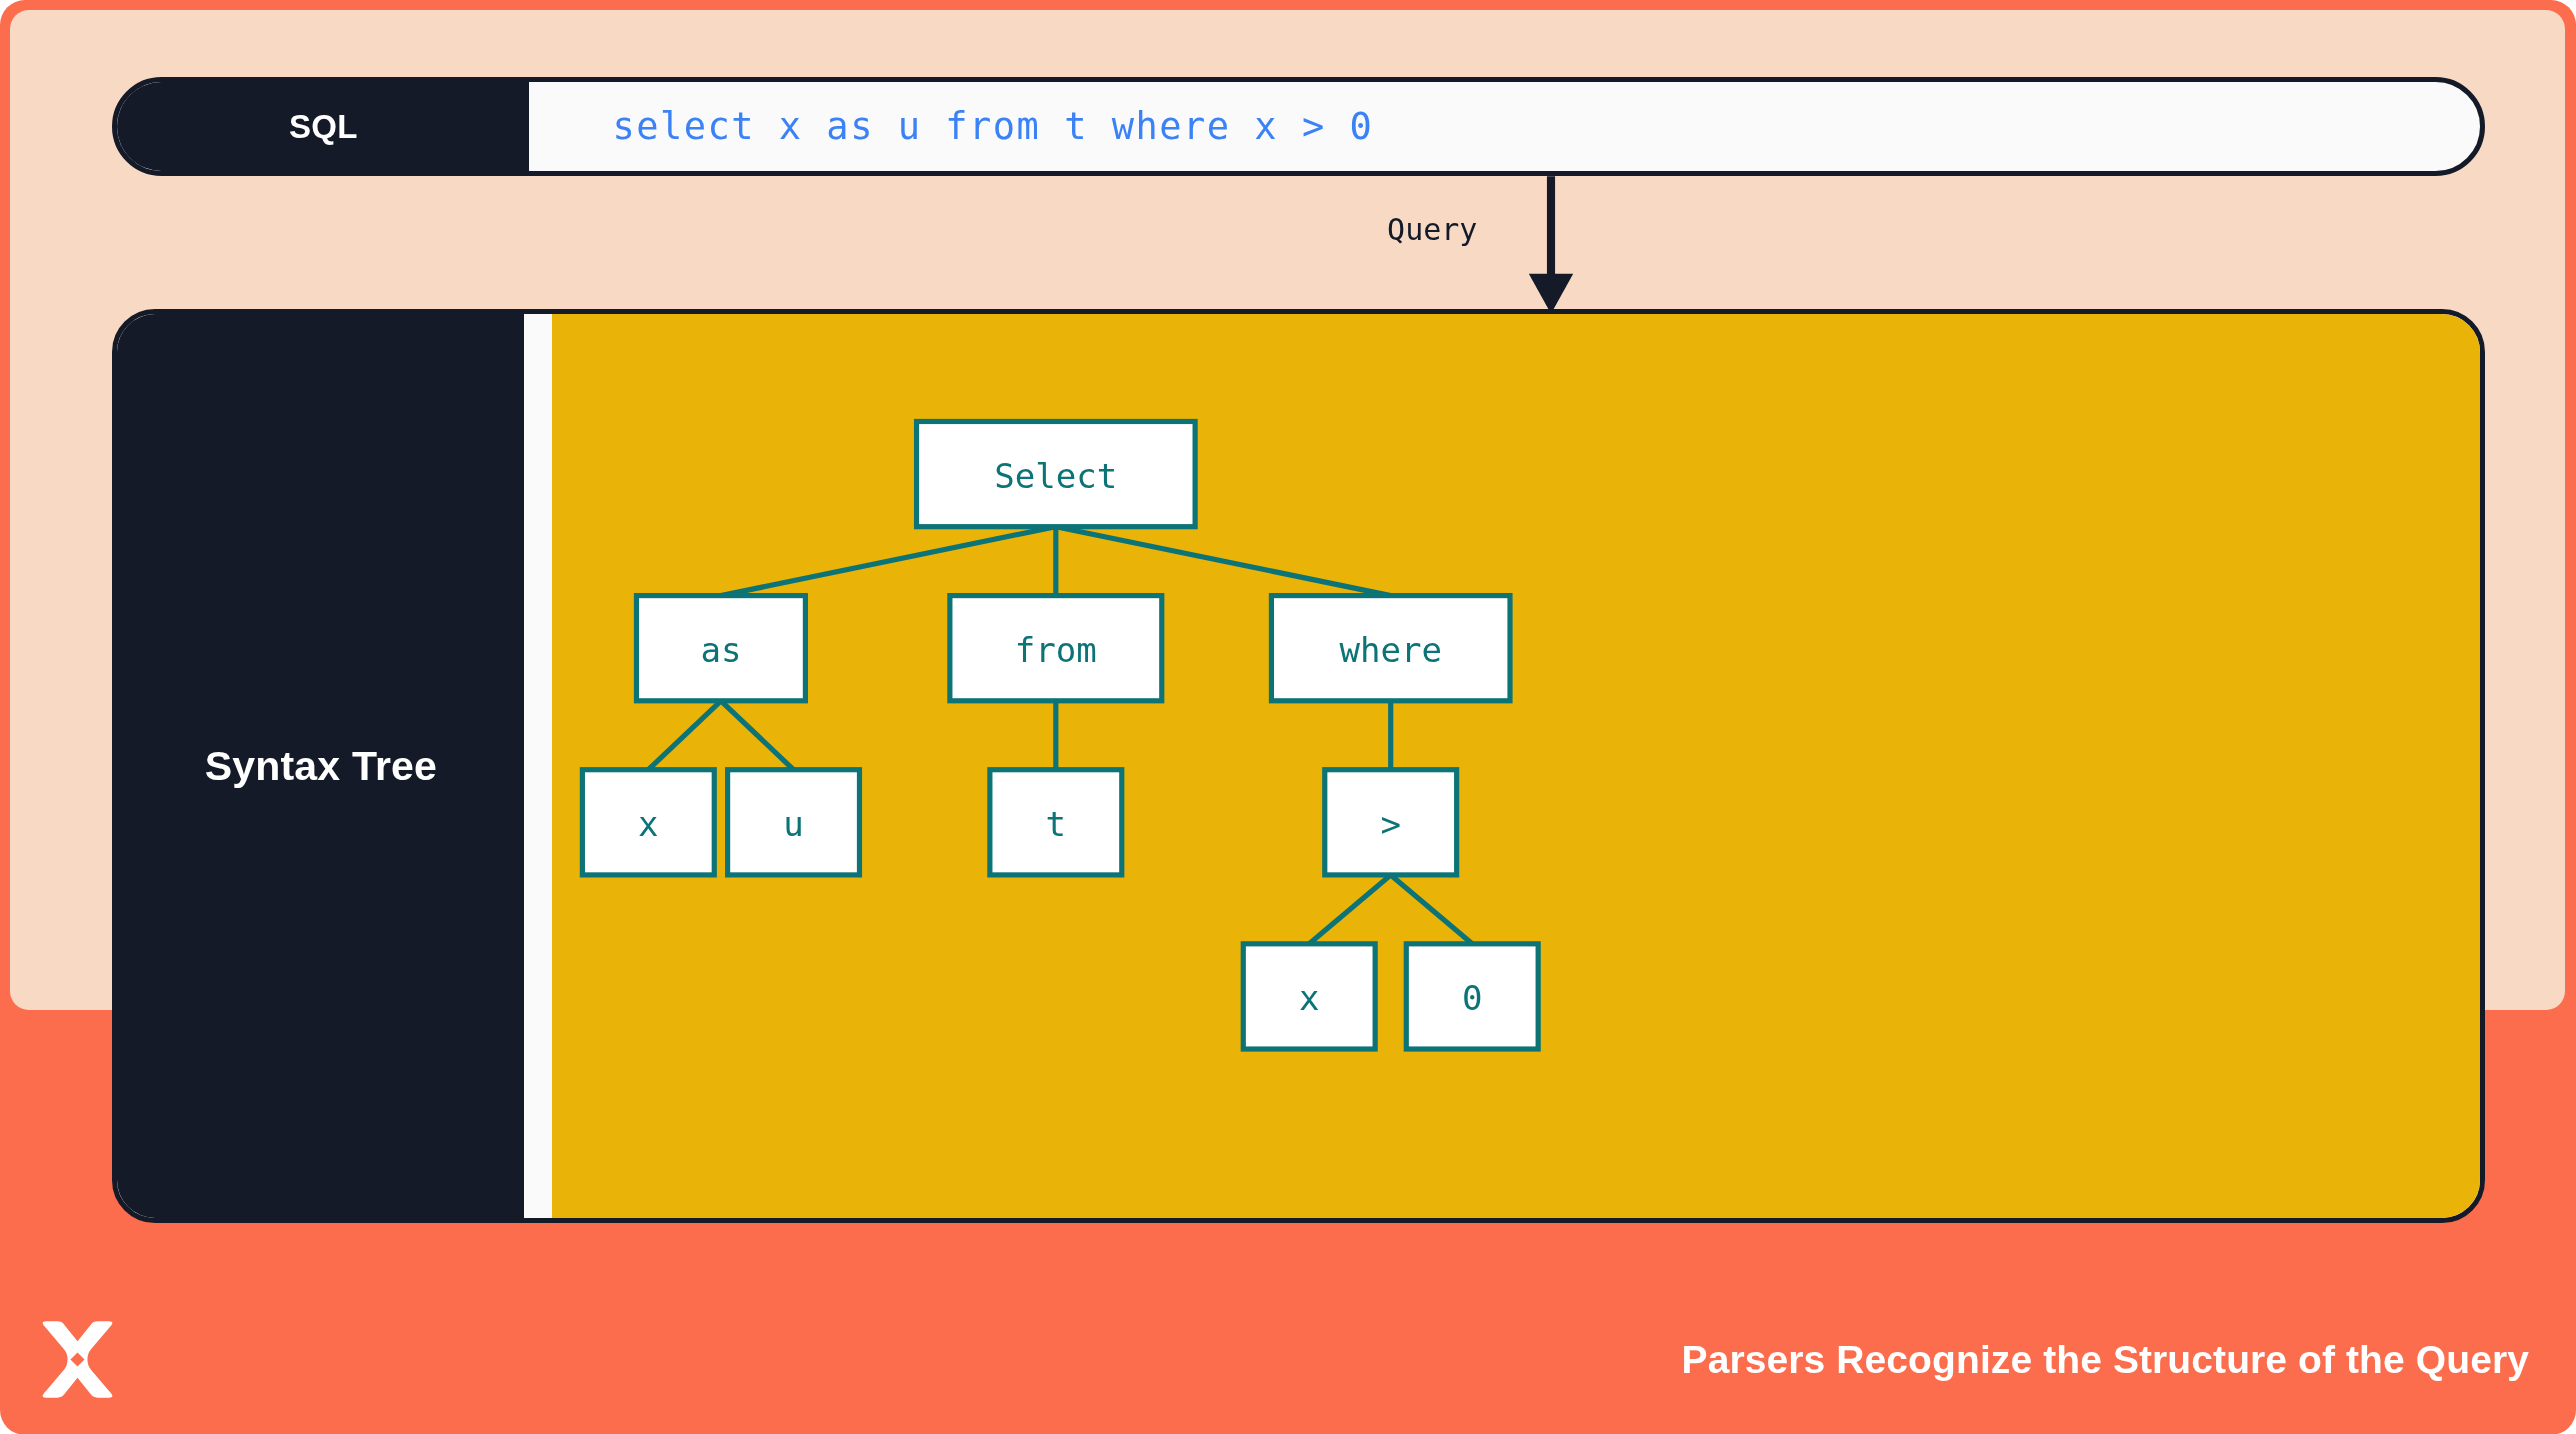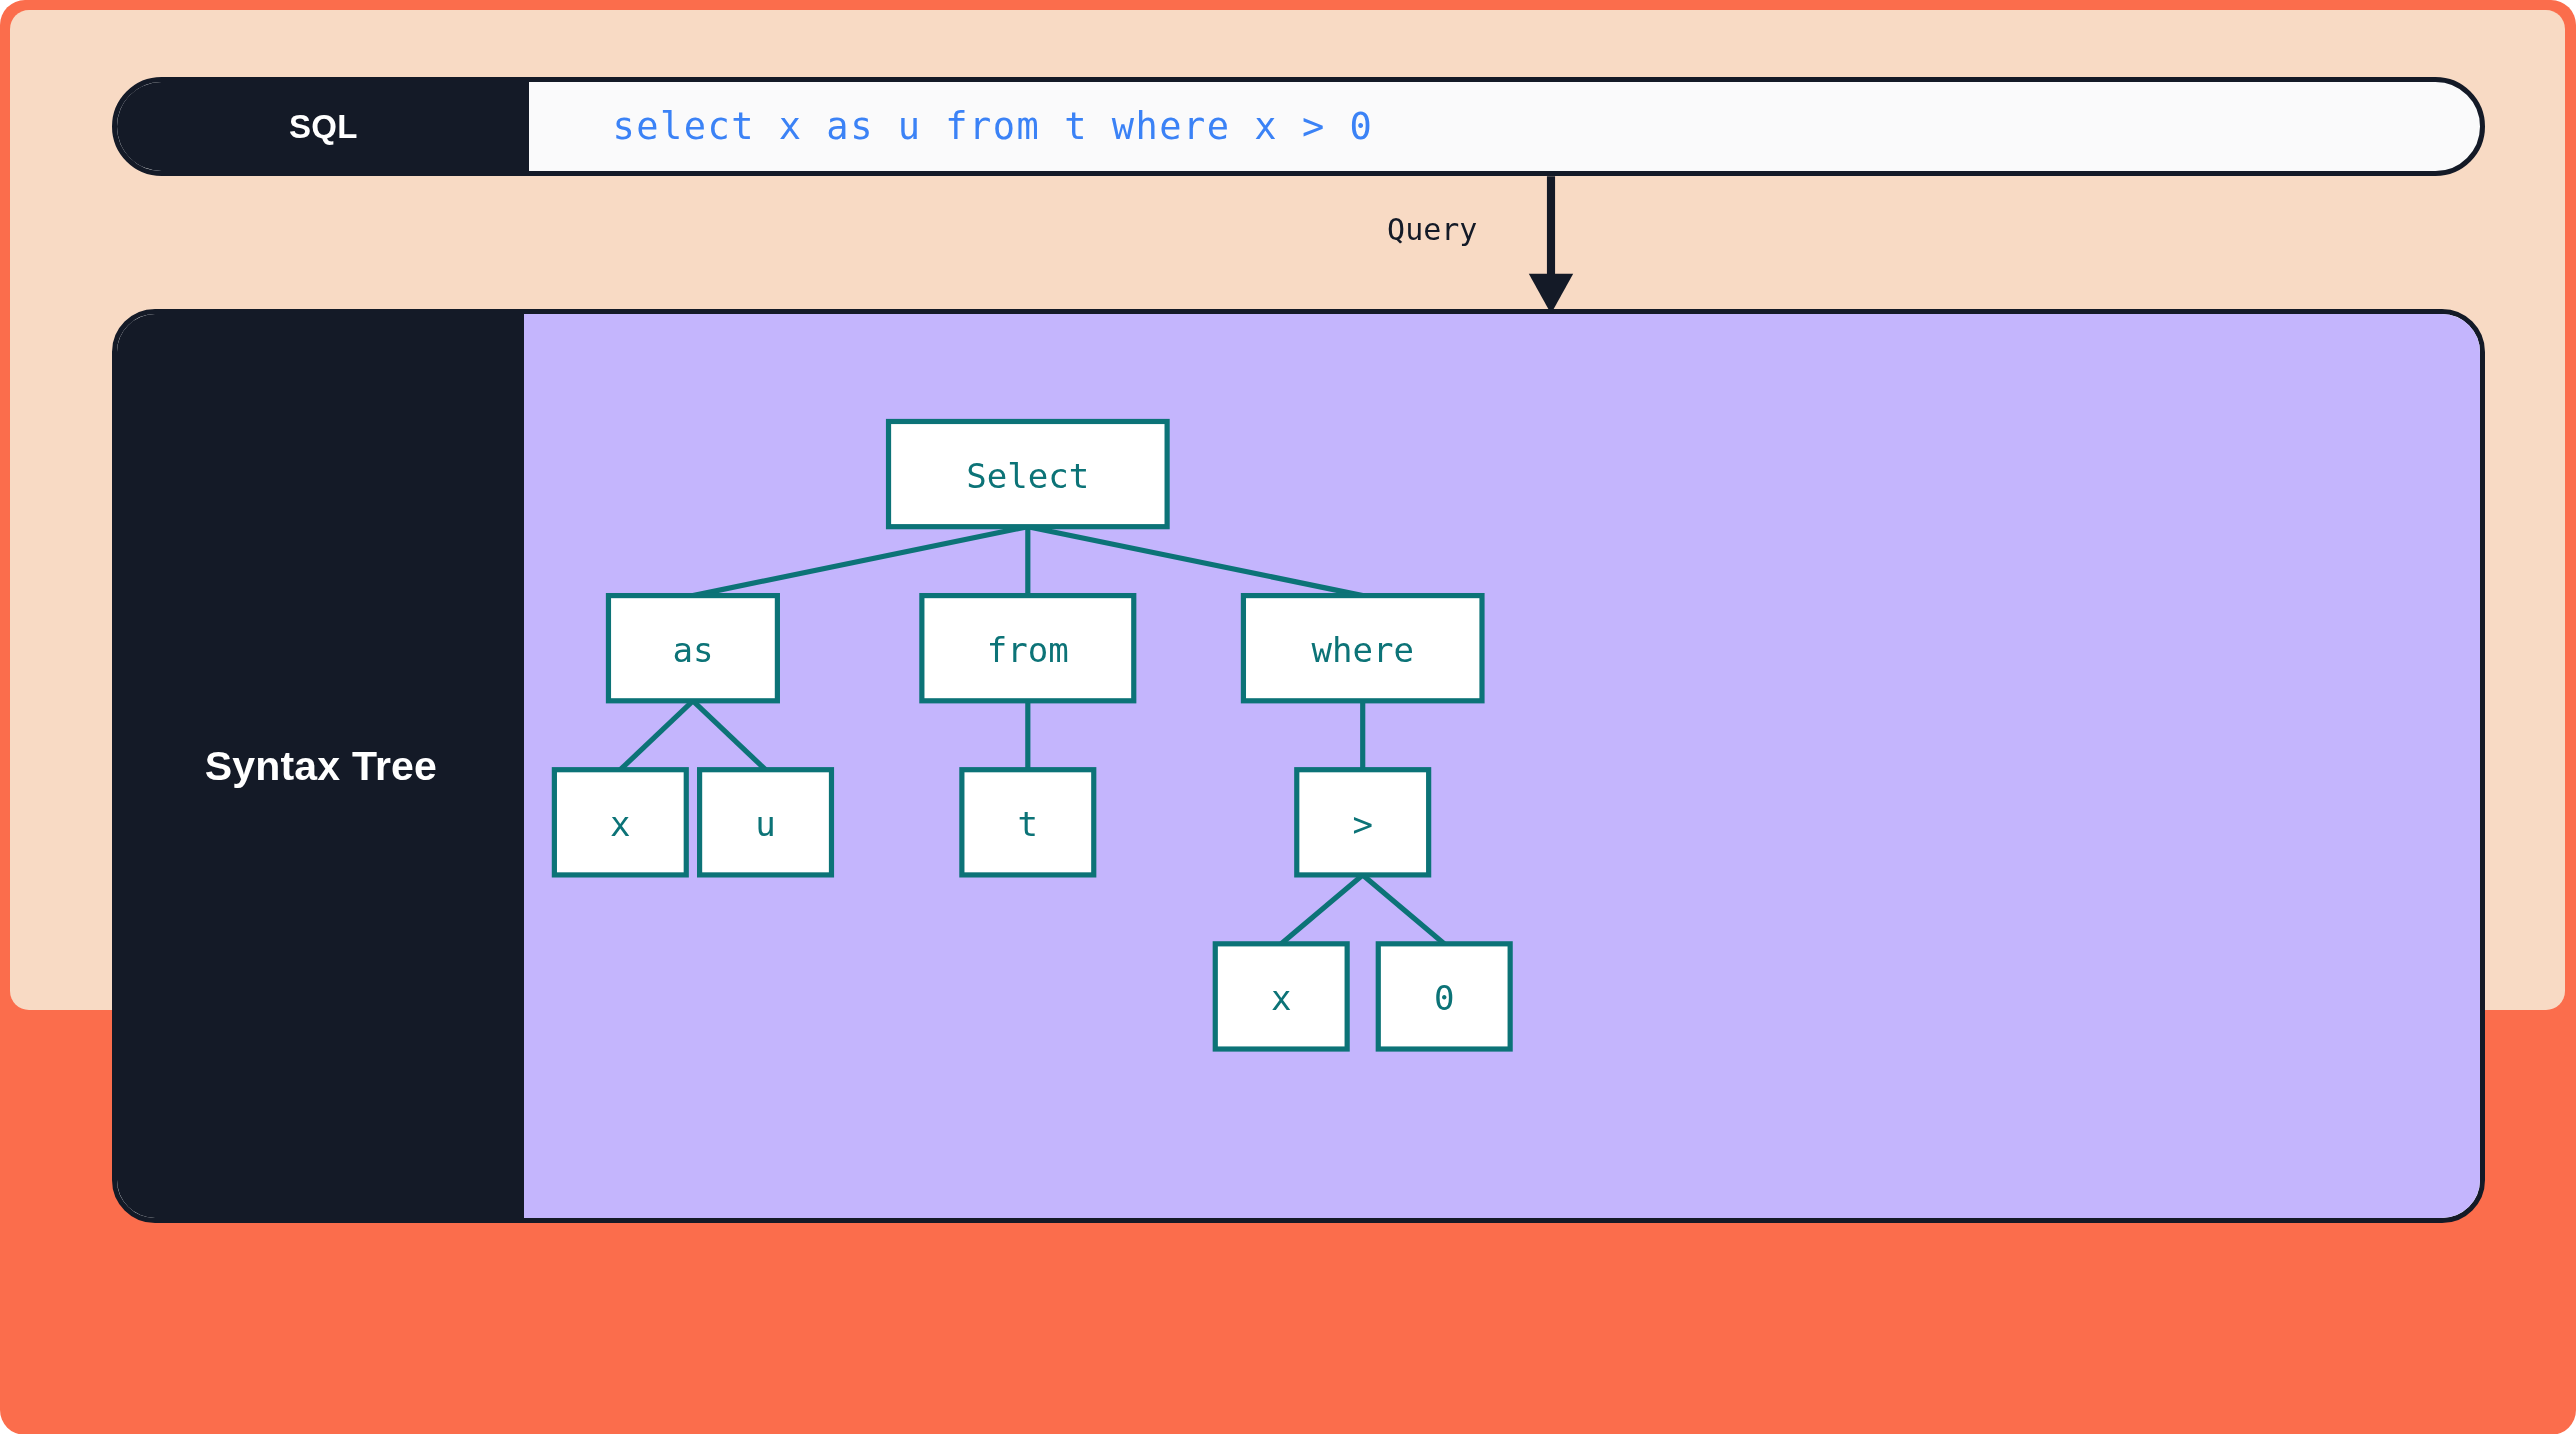--- a/index.html
+++ b/index.html
@@ -113,21 +113,22 @@
     align-items: center;
     justify-content: center;
     color: #FFFFFF;
     font-size: 41px;
     font-weight: 700;
     letter-spacing: 0.2px;
   }
   #tree-canvas-wrap {
     flex: 1 1 auto;
     position: relative;
-    background: #c4b5fd;
+    background: #eab308;
+    margin-left: 28px;
   }
   #tree-svg {
     position: absolute;
     left: 0;
     top: 0;
   }
   .node-text {
     font-family: "DejaVu Sans Mono", "Liberation Mono", monospace;
     font-size: 46px;
     fill: #0C7377;
@@ -236,15 +237,47 @@
                 <rect x="1153" y="850" width="178" height="142" fill="#FFFFFF" stroke="#0C7377" stroke-width="7"></rect>
                 <text x="1242" y="923" class="node-text">0</text>
               </g>
             </g>
         </svg>
       </div>
     </div>
 
   </div>
 
+  <div id="footer">
+    <svg id="footer-logo" viewBox="0 0 100 100">
+      <path fill="#FFFFFF" d="
+        M 12 12
+        Q 4 4 12 4
+        L 26 4
+        Q 31 4 34 8
+        L 50 28
+        L 66 8
+        Q 69 4 74 4
+        L 88 4
+        Q 96 4 88 12
+        L 66 38
+        Q 62 43 62 50
+        Q 62 57 66 62
+        L 88 88
+        Q 96 96 88 96
+        L 74 96
+        Q 69 96 66 92
+        L 50 72
+        L 34 92
+        Q 31 96 26 96
+        L 12 96
+        Q 4 96 12 88
+        L 34 62
+        Q 38 57 38 50
+        Q 38 43 34 38
+        Z"></path>
+      <rect x="44" y="44" width="12" height="12" fill="#FB6D4C" transform="rotate(45 50 50)"></rect>
+    </svg>
+    <div id="footer-text">Parsers Recognize the Structure of the Query</div>
+  </div>
 
 </div>
 
 
 </body></html>

